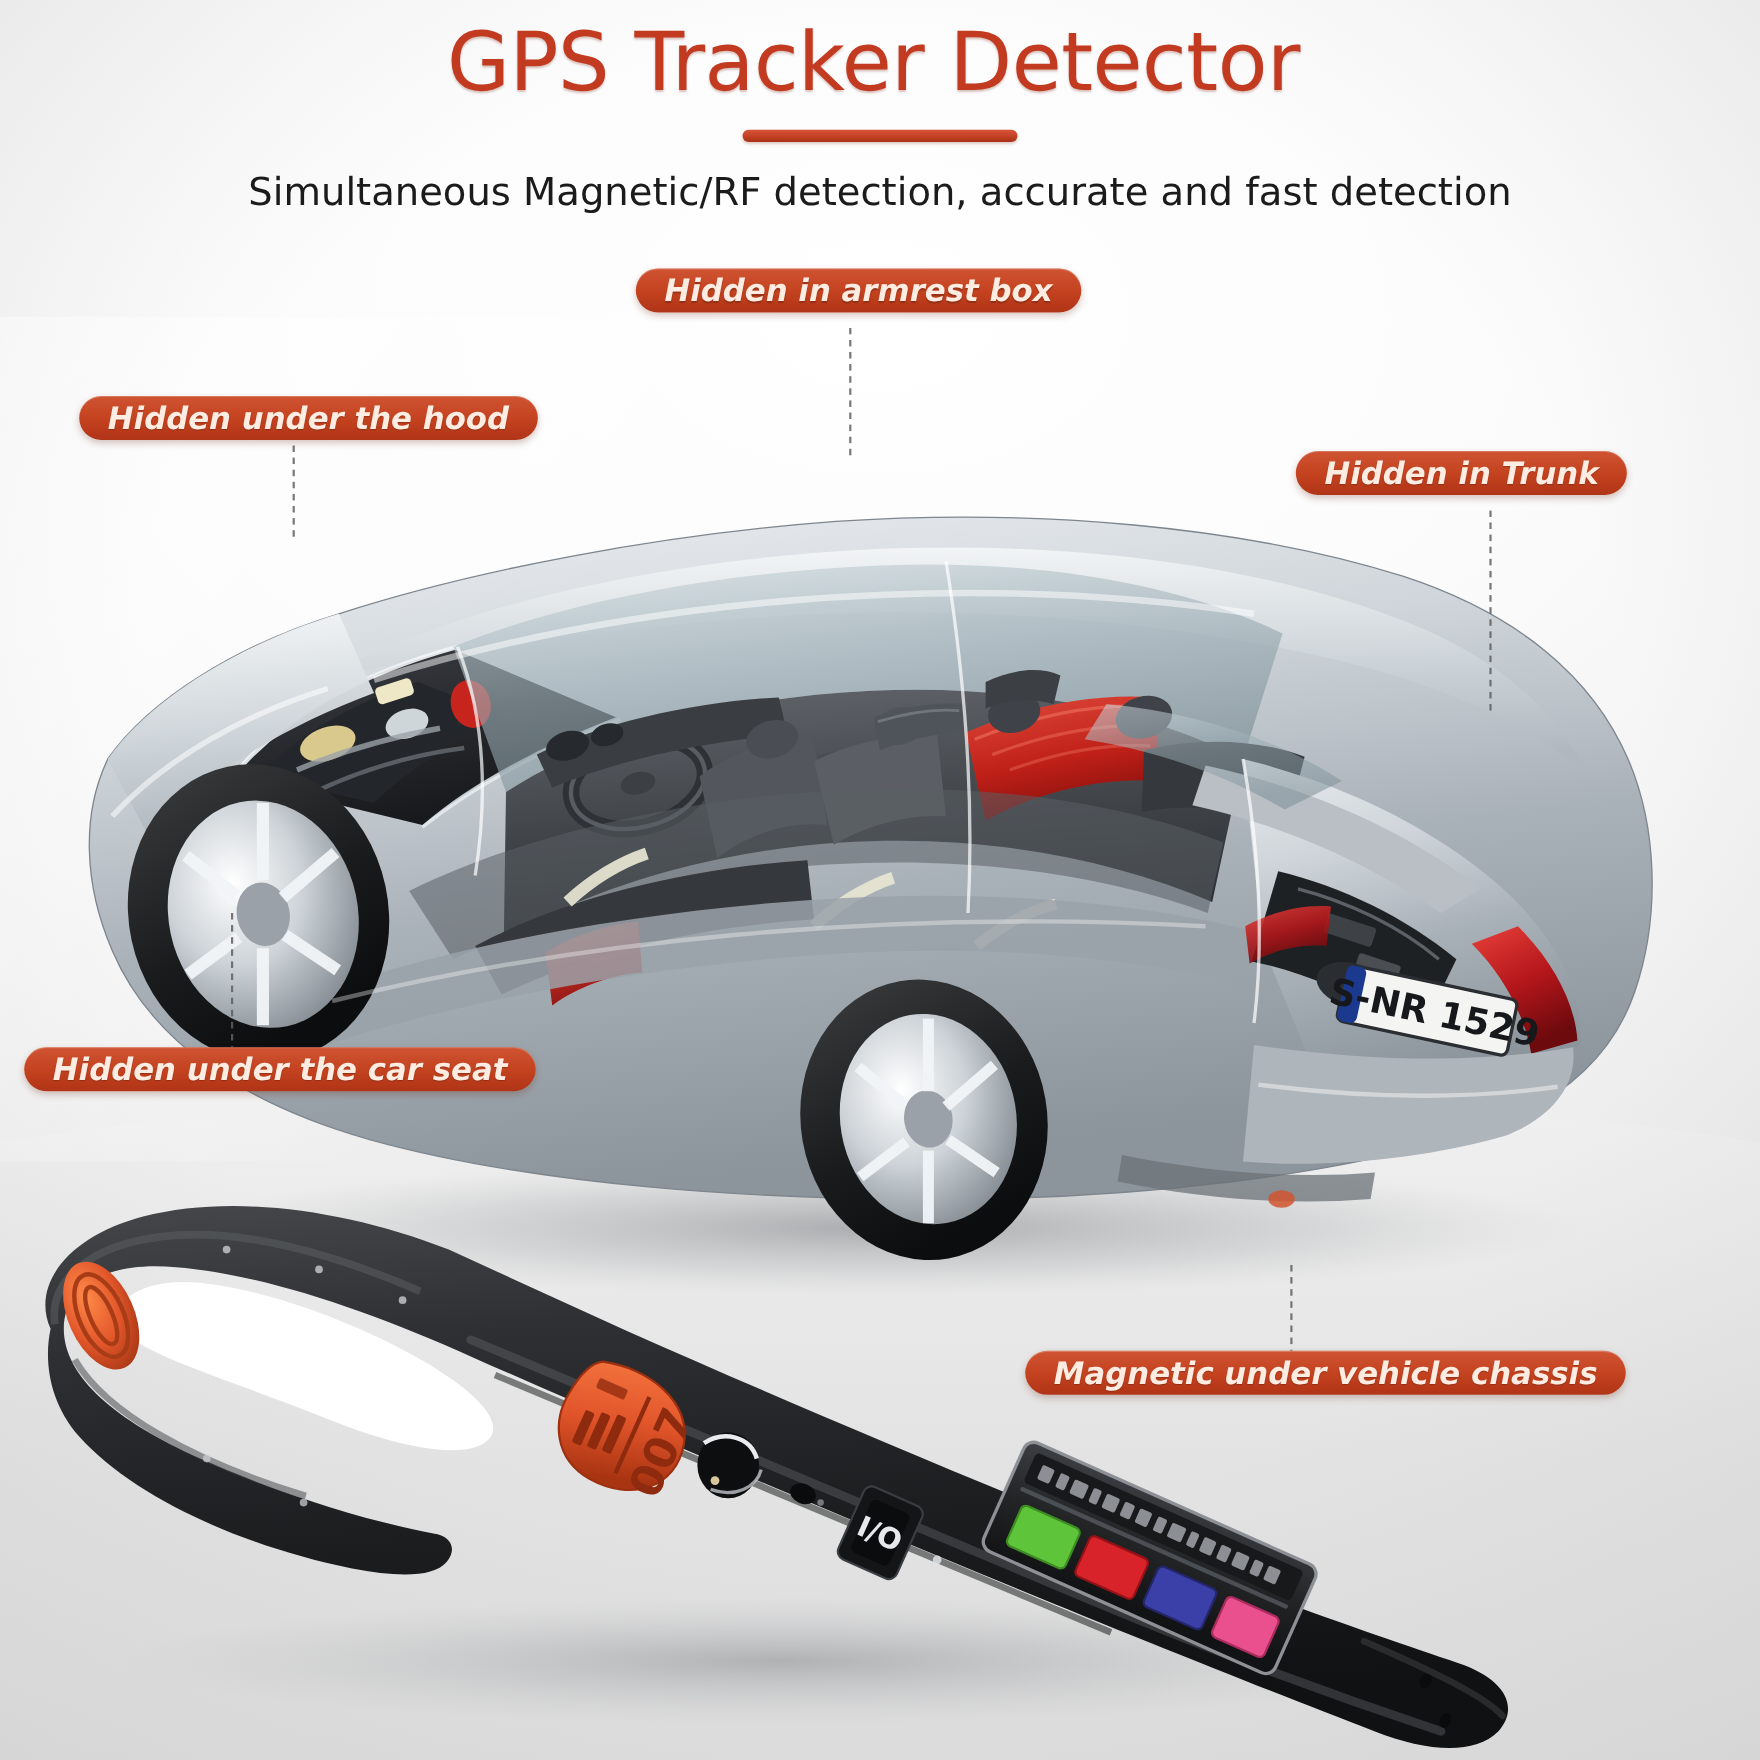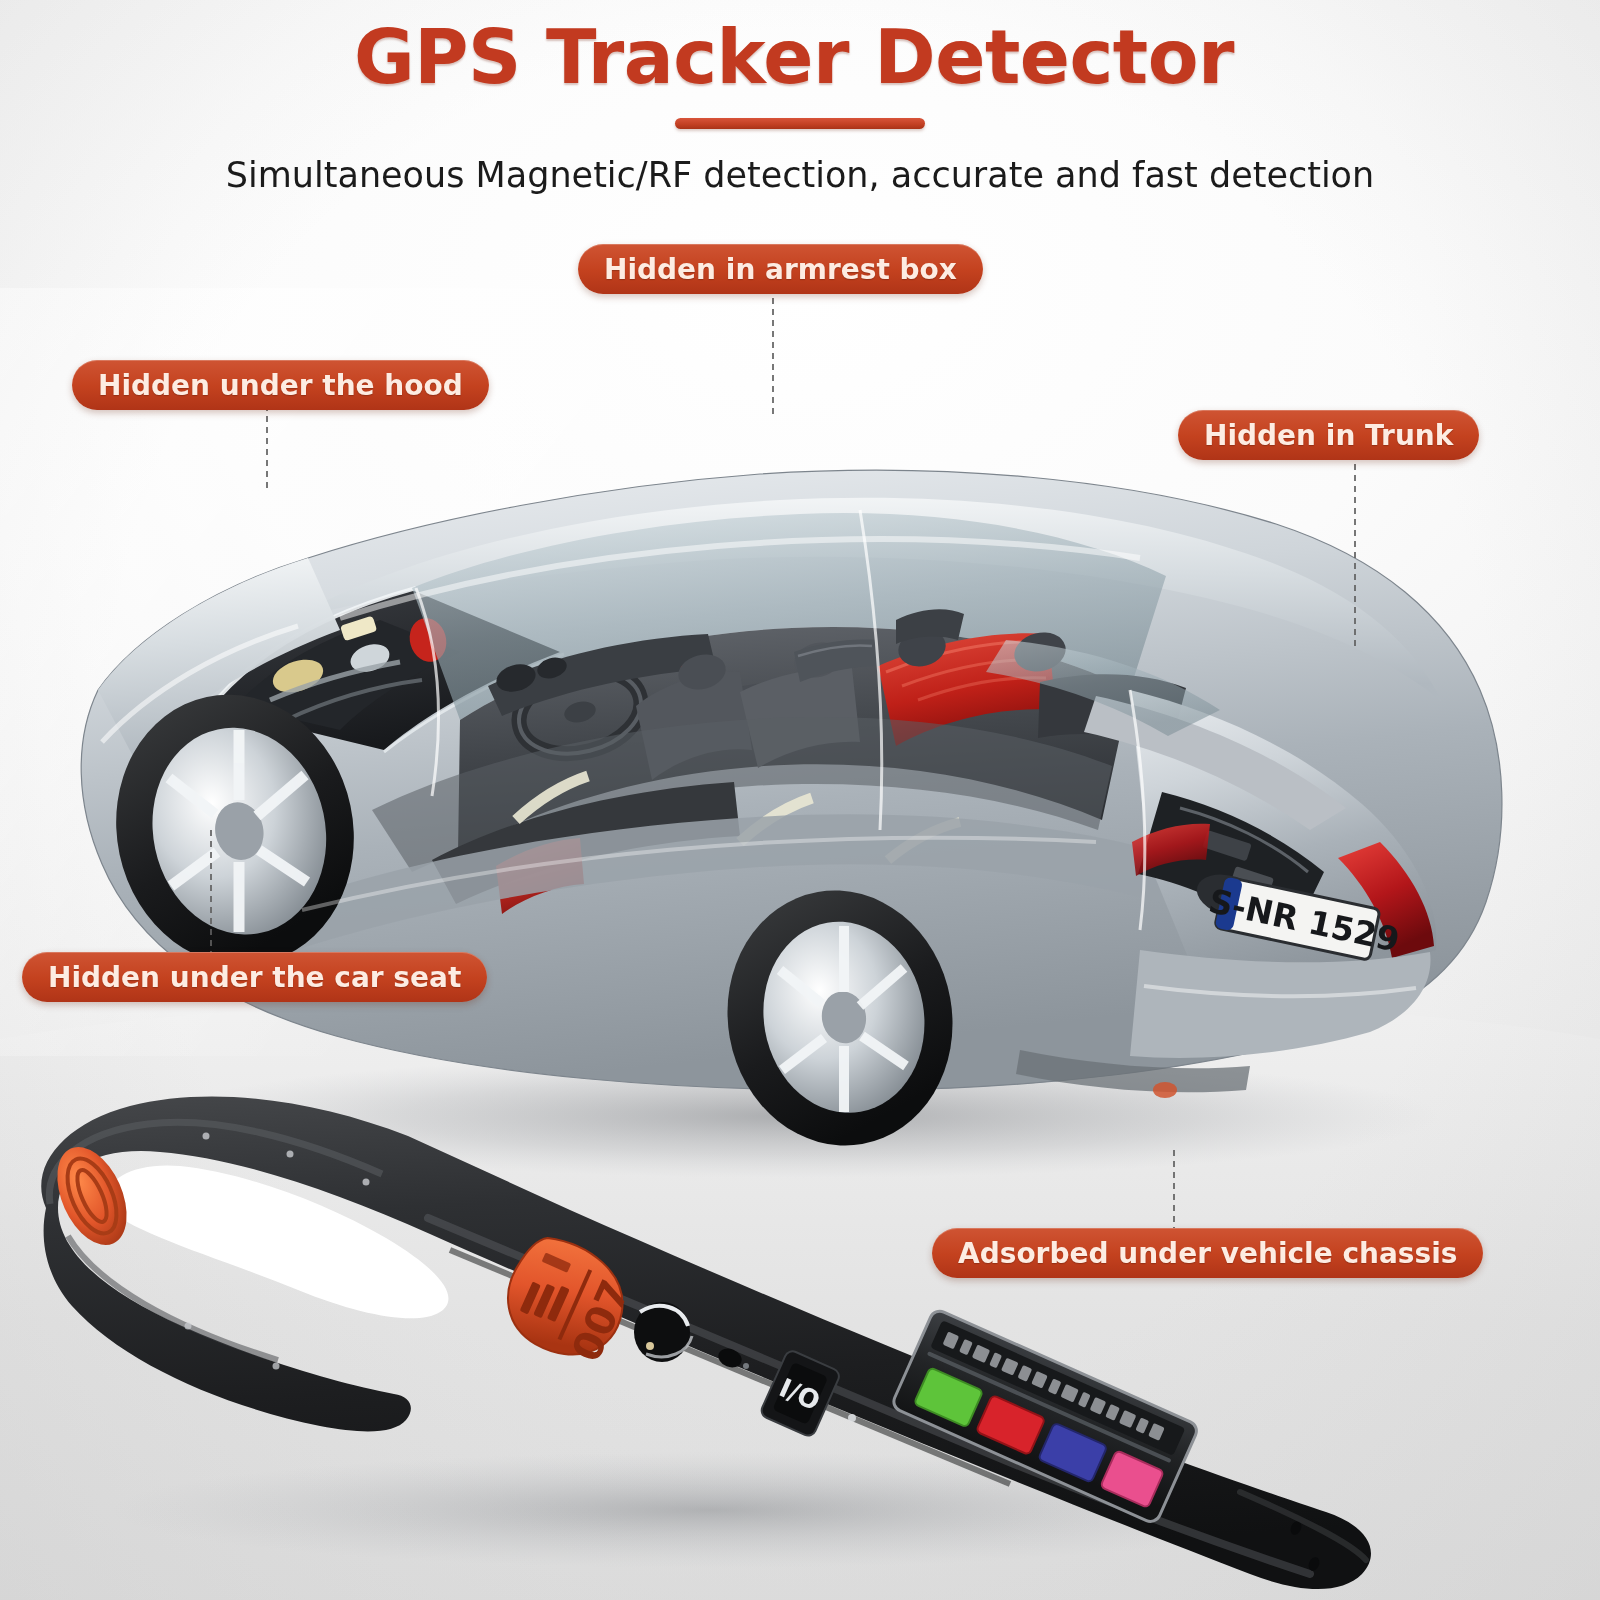--- a/index.html
+++ b/index.html
@@ -47,21 +47,21 @@
   .header {
     position: absolute;
     left: 0; top: 0;
     width: 100%;
     text-align: center;
     z-index: 40;
   }
   .title {
     margin: 14px 12px 0 0;
     font-size: 74px;
-    font-weight: bold;
+    font-weight: normal;
     letter-spacing: -0.5px;
     color: #c23a20;
     text-shadow: 0 2px 2px rgba(120,40,20,0.28), 1px 1px 0 rgba(255,255,255,0.4);
     font-family: "DejaVu Sans", sans-serif;
   }
   .title-rule {
     width: 250px;
     height: 11px;
     margin: 18px auto 0 auto;
     border-radius: 6px;
@@ -79,30 +79,31 @@
   }
 
   
   .callout {
     position: absolute;
     z-index: 35;
     display: flex;
     align-items: center;
     justify-content: center;
     padding: 0 26px;
-    height: 50px;
+    height: 40px;
     border-radius: 28px;
     background: linear-gradient(180deg, #cf5433 0%, #c4421f 52%, #b03417 100%);
     box-shadow: 0 3px 7px rgba(110,45,25,0.28), inset 0 1px 0 rgba(255,255,255,0.22);
     color: #fdece2;
     font-size: 28px;
     font-weight: bold;
     white-space: nowrap;
     font-family: "DejaVu Sans", sans-serif;
     text-shadow: 0 1px 1px rgba(110,35,15,0.5);
+    font-style: italic;
   }
   .callout.hood   { left: 72px;   top: 318px; margin-top: 42px; }
   .callout.armrest{ left: 578px;  top: 244px; }
   .callout.trunk  { left: 1178px; top: 410px; }
   .callout.seat   { left: 22px;   top: 952px; }
   .callout.chassis{ left: 932px;  top: 1228px; }
 
   
   .leader {
     position: absolute;
@@ -526,16 +527,16 @@
   <div class="leader hood"></div>
   <div class="leader armrest"></div>
   <div class="leader trunk"></div>
   <div class="leader seat"></div>
   <div class="leader chassis"></div>
 
   <div class="callout hood">Hidden under the hood</div>
   <div class="callout armrest">Hidden in armrest box</div>
   <div class="callout trunk">Hidden in Trunk</div>
   <div class="callout seat">Hidden under the car seat</div>
-  <div class="callout chassis">Adsorbed under vehicle chassis</div>
+  <div class="callout chassis">Magnetic under vehicle chassis</div>
 
   <div class="backdrop-vignette"></div>
 </div>
 
 </body></html>

